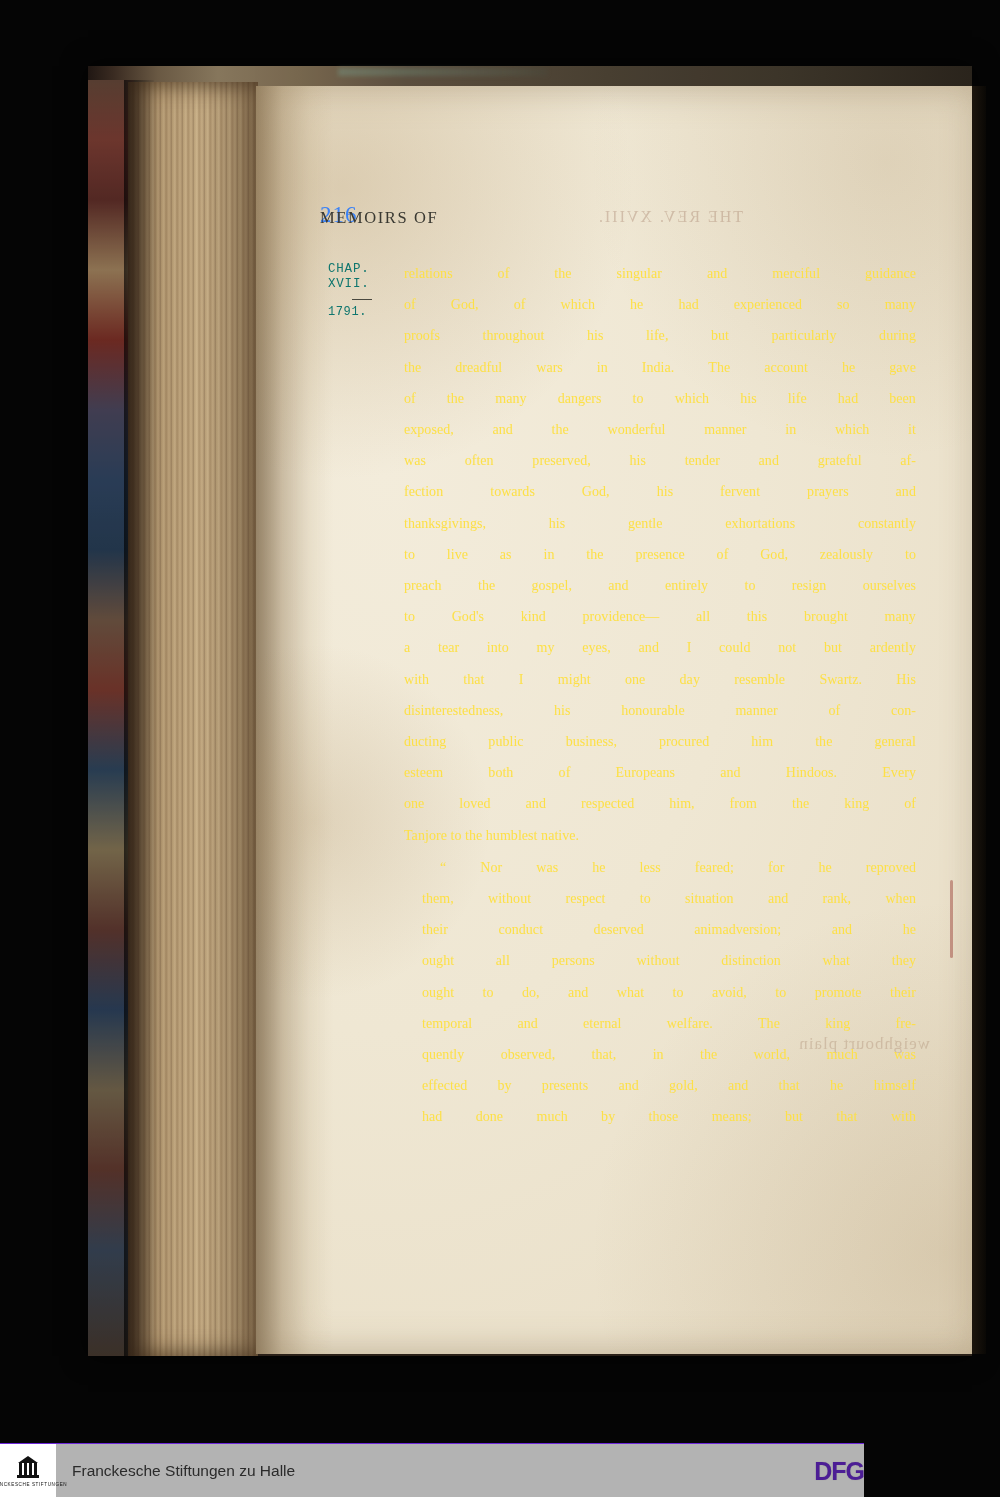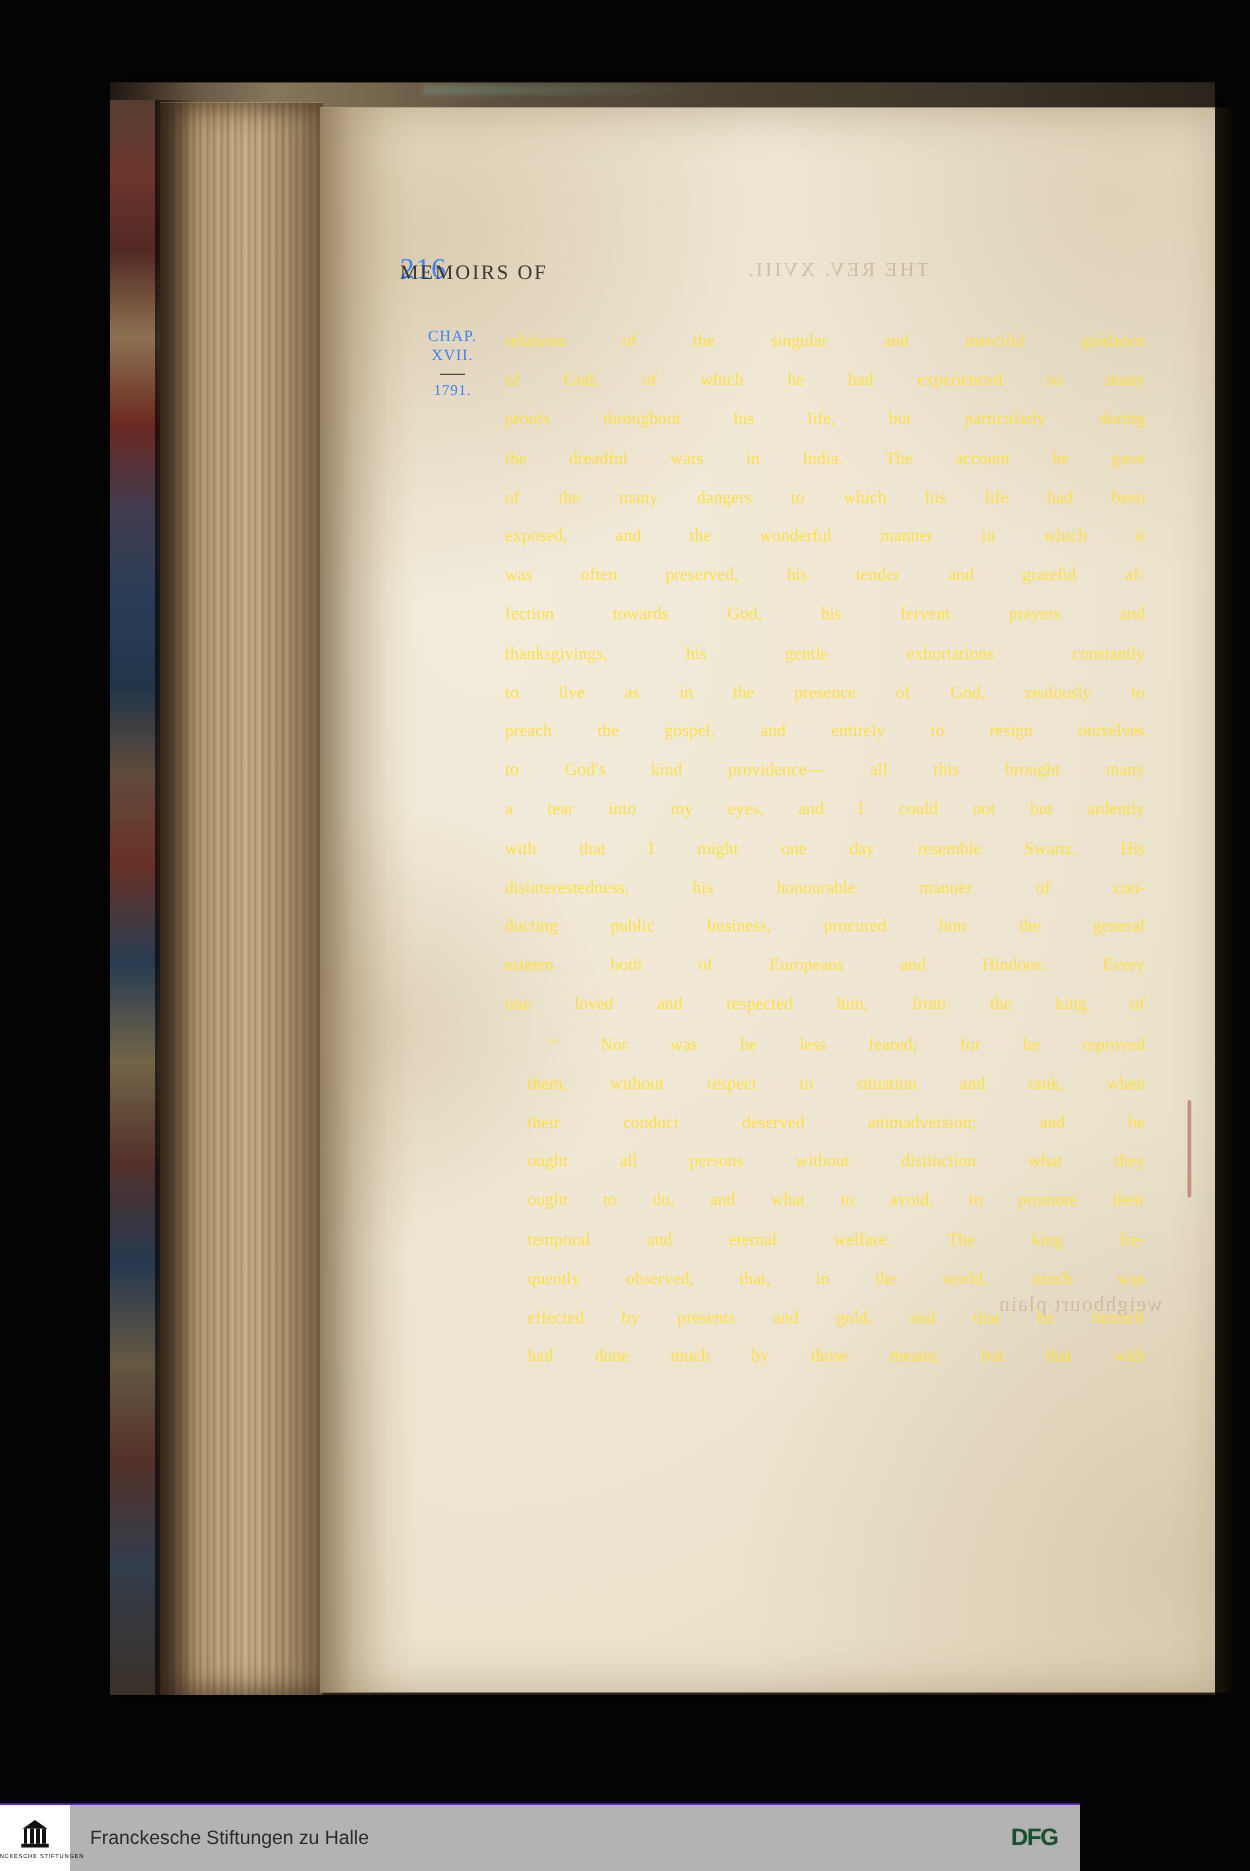--- a/index.html
+++ b/index.html
@@ -185,25 +185,26 @@
     letter-spacing: 2px;
     color: rgba(150,106,84,0.32);
     transform: scaleX(-1);
   }
 
   #side-note {
     position: absolute;
     left: 8px;
     top: 66px;
     width: 68px;
-    text-align: center;
+    text-align: left;
     font-size: 12.5px;
     letter-spacing: 0.8px;
     line-height: 1.22;
-    color: #3b82f6;
+    color: #0f766e;
+    font-family: Liberation Mono, monospace;
   }
   #side-note .rule {
     width: 20px;
     height: 1px;
     background: #4a483f;
     margin: 6px auto 5px auto;
   }
   #side-note .year {
     font-size: 12px;
     letter-spacing: 0.6px;
@@ -299,26 +300,25 @@
     white-space: nowrap;
   }
   #institution-name {
     font-family: "Liberation Sans", sans-serif;
     font-size: 15.5px;
     color: #2b2b2b;
     margin-left: 16px;
   }
   #dfg-logo {
     margin-left: auto;
-    margin-right: 18px;
     font-family: "Liberation Sans", sans-serif;
     font-weight: bold;
-    font-size: 19px;
+    font-size: 25px;
     letter-spacing: -1px;
-    color: #14532d;
+    color: #4c1d95;
     text-shadow: 0 0 1px #8d8d8d;
   }
 </style>
 </head>
 <body>
 
 <div id="scan-background"></div>
 
 <div id="book">
   <div id="book-top-edge"></div>
@@ -528,20 +528,21 @@
           <span>one</span>
           <span>loved</span>
           <span>and</span>
           <span>respected</span>
           <span>him,</span>
           <span>from</span>
           <span>the</span>
           <span>king</span>
           <span>of</span>
         </span>
+        <span class="l">Tanjore to the humblest native.</span>
       </p>
       <p class="indent">
         <span class="l just" style="padding-left: 18px;">
           <span>“</span>
           <span>Nor</span>
           <span>was</span>
           <span>he</span>
           <span>less</span>
           <span>feared;</span>
           <span>for</span>

